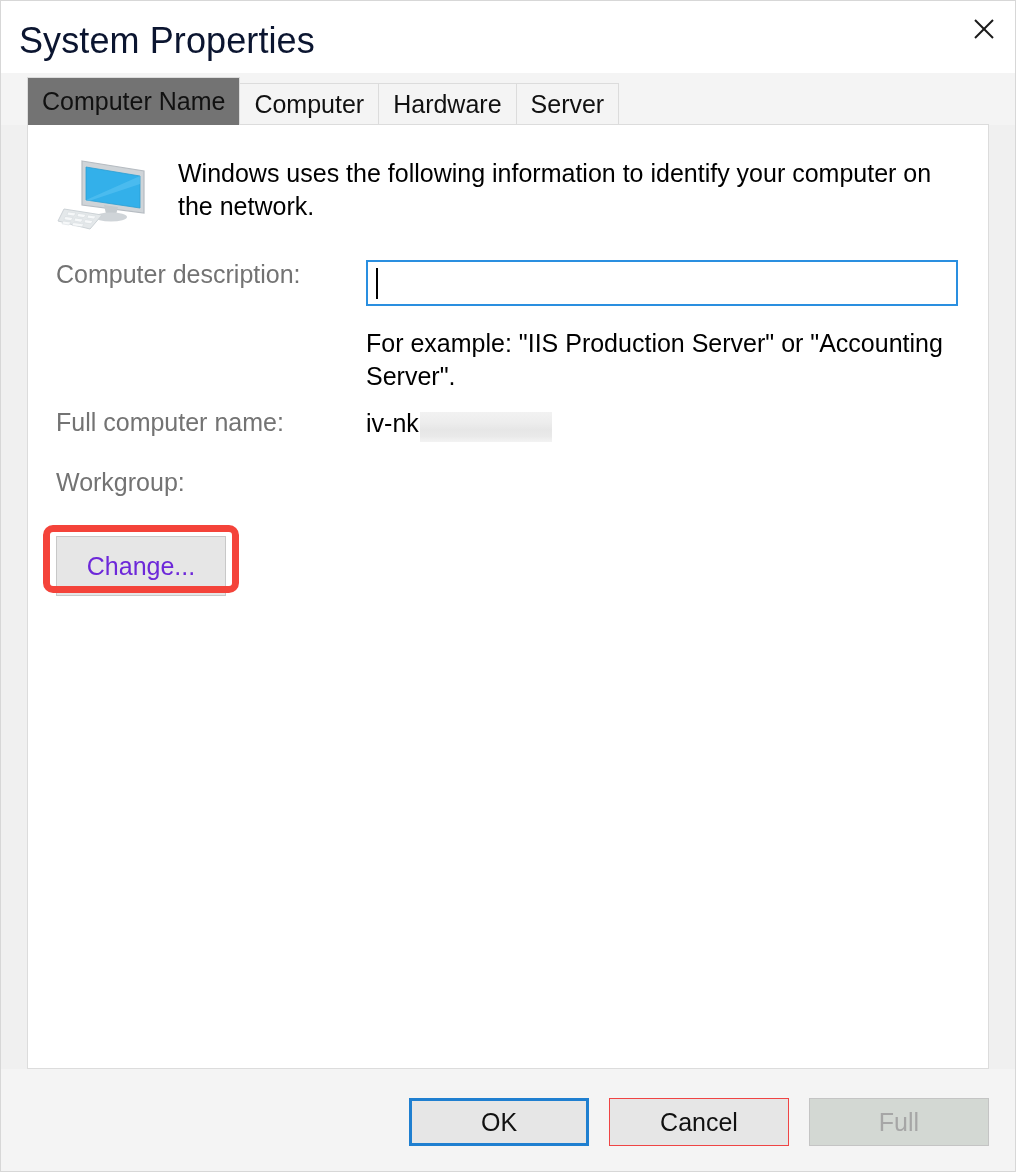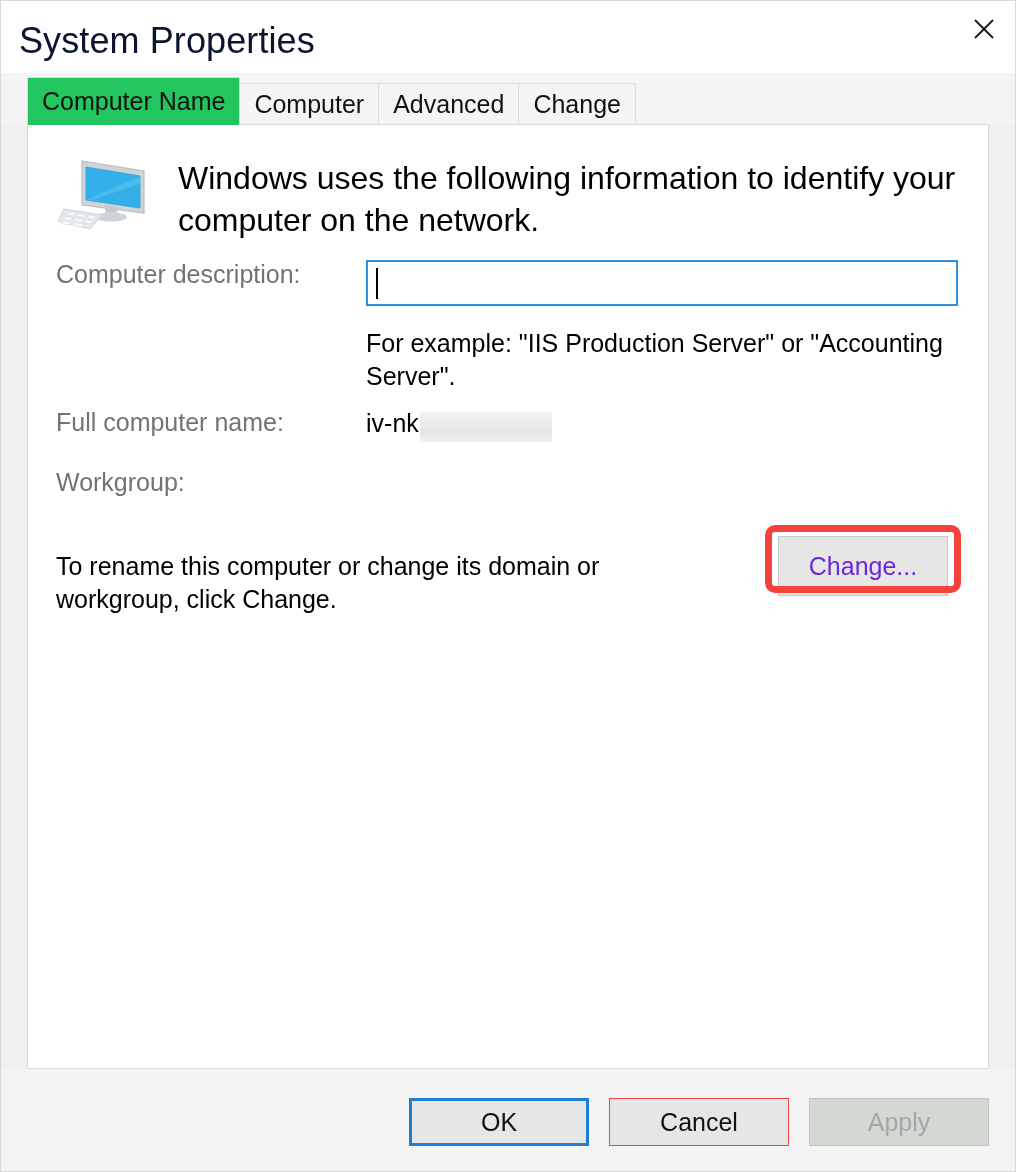--- a/index.html
+++ b/index.html
@@ -78,21 +78,21 @@
     font-size: 25px;
     color: #111111;
     white-space: nowrap;
     background: #f4f4f4;
     border: 1px solid #dcdcdc;
     border-bottom: none;
     margin-right: -1px;
     cursor: default;
   }
   .tab.active {
-    background: #22c55e;
+    background: #737373;
     height: 48px;
     line-height: 46px;
     border-color: #dcdcdc;
     z-index: 3;
   }
 
   
   #panel {
     position: relative;
     margin: 0 26px;
@@ -113,21 +113,21 @@
     display: flex;
     align-items: flex-start;
   }
   #computer-icon {
     width: 96px;
     flex: 0 0 96px;
     padding-top: 4px;
   }
   #intro-text {
     margin-left: 26px;
-    font-size: 32px;
+    font-size: 25px;
     line-height: 1.32;
     color: #000000;
     padding-top: 4px;
   }
 
   
   .row {
     position: absolute;
     left: 28px;
     right: 30px;
@@ -290,22 +290,22 @@
           <line x1="4" y1="4" x2="22" y2="22" stroke="#1a1a1a" stroke-width="2"></line>
           <line x1="22" y1="4" x2="4" y2="22" stroke="#1a1a1a" stroke-width="2"></line>
         </svg>
       </span>
     </div>
   </div>
 
   <div id="tabstrip">
     <div class="tab active">Computer Name</div>
     <div class="tab">Computer</div>
-    <div class="tab">Advanced</div>
-    <div class="tab">Change</div>
+    <div class="tab">Hardware</div>
+    <div class="tab">Server</div>
   </div>
 
   <div id="panel">
 
     <div id="intro">
       <div id="computer-icon">
         <svg width="92" height="76" viewBox="0 0 92 76">
 
           <polygon points="26,4 88,14 88,56 26,48" fill="#cfd4d8" stroke="#b6bcc2" stroke-width="1.2"></polygon>
 
@@ -350,30 +350,29 @@
         <span>iv-nk</span>
         <span id="redaction"></span>
       </div>
     </div>
 
     <div class="row" id="row-workgroup">
       <div class="row-label">Workgroup:</div>
     </div>
 
     <div id="rename-block">
-      <div id="rename-text">To rename this computer or change its domain or workgroup, click Change.</div>
       <div id="change-wrap">
         <div id="change-highlight"></div>
         <div id="change-button">Change...</div>
       </div>
     </div>
 
   </div>
 
   <div id="footer">
     <div id="footer-buttons">
       <div class="footer-btn default">OK</div>
       <div class="footer-btn">Cancel</div>
-      <div class="footer-btn disabled">Apply</div>
+      <div class="footer-btn disabled">Full</div>
     </div>
   </div>
 
 </div>
 
 </body></html>

